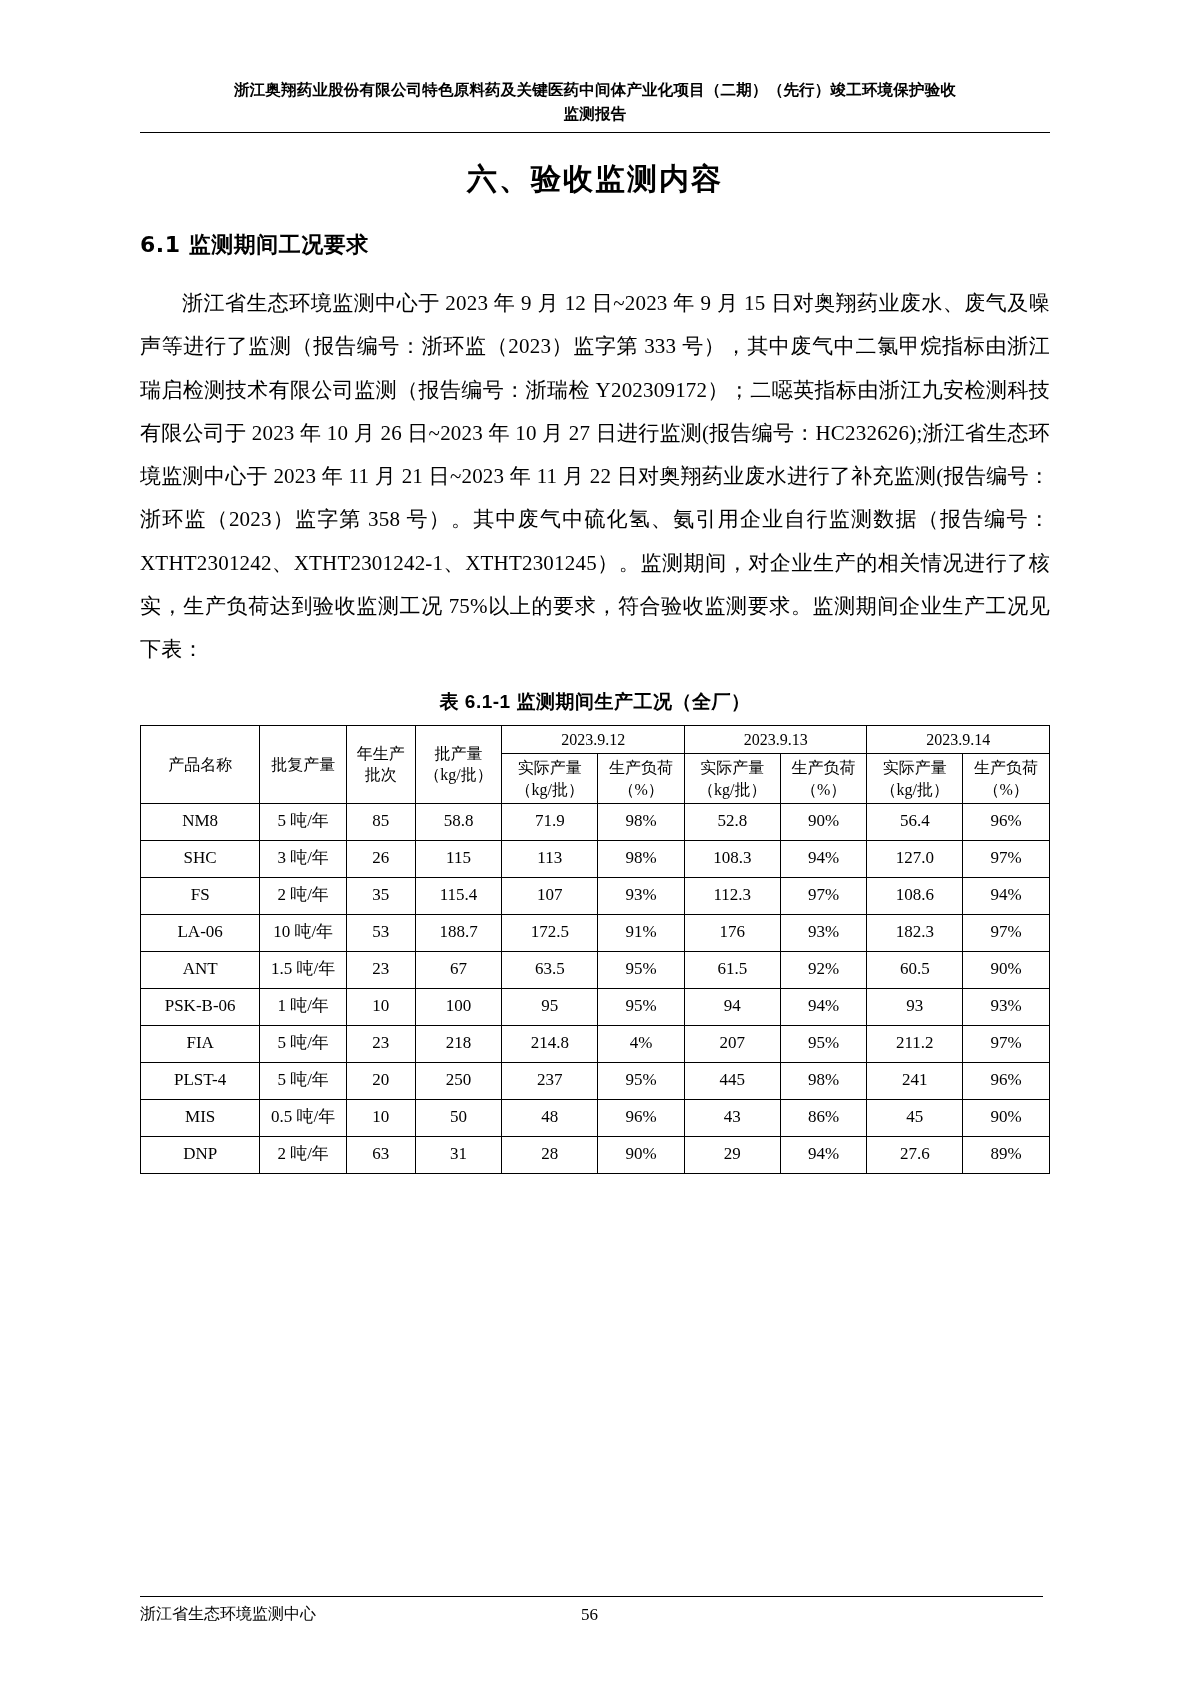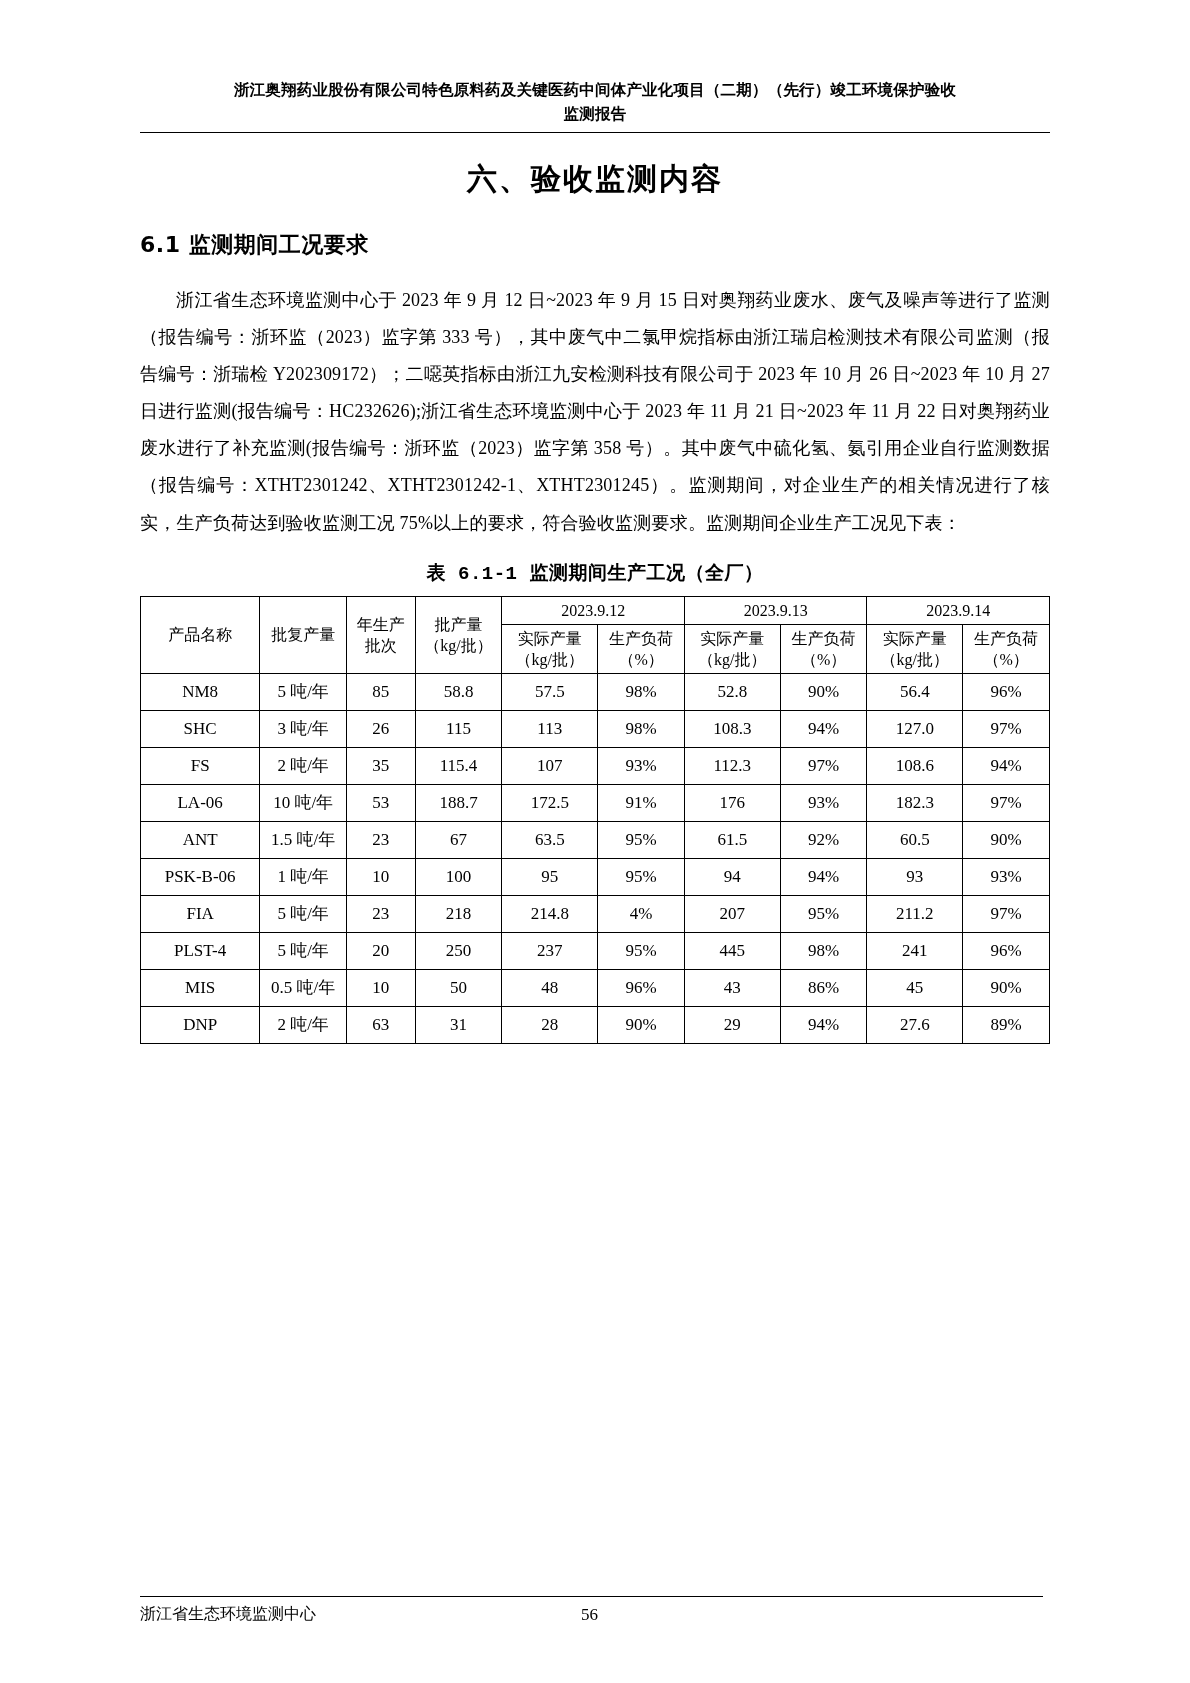--- a/index.html
+++ b/index.html
@@ -44,31 +44,31 @@
     margin: 22px 0 30px 0;
   }
   h2.section-title {
     font-family: "DejaVu Sans", sans-serif;
     font-size: 22px;
     font-weight: bold;
     margin: 0 0 22px 0;
     letter-spacing: 0.5px;
   }
   p.body-text {
-    font-size: 18px;
+    font-size: 21px;
     line-height: 2.06;
     text-align: justify;
     text-justify: inter-ideograph;
     text-indent: 2em;
     margin: 0 0 14px 0;
     letter-spacing: 0.2px;
   }
   .table-caption {
     text-align: center;
-    font-family: Liberation Mono, monospace;
+    font-family: Liberation Sans, sans-serif;
     font-weight: bold;
     font-size: 19px;
     margin: 18px 0 10px 0;
     letter-spacing: 0.5px;
   }
   table.prod-table {
     border-collapse: collapse;
     width: 100%;
     font-size: 16px;
     table-layout: fixed;
@@ -165,21 +165,21 @@
         <th>实际产量（kg/批）</th>
         <th>生产负荷（%）</th>
       </tr>
     </thead>
     <tbody>
         <tr>
           <td>NM8</td>
           <td>5 吨/年</td>
           <td>85</td>
           <td>58.8</td>
-          <td>57.5</td>
+          <td>71.9</td>
           <td>98%</td>
           <td>52.8</td>
           <td>90%</td>
           <td>56.4</td>
           <td>96%</td>
         </tr>
         <tr>
           <td>SHC</td>
           <td>3 吨/年</td>
           <td>26</td>

